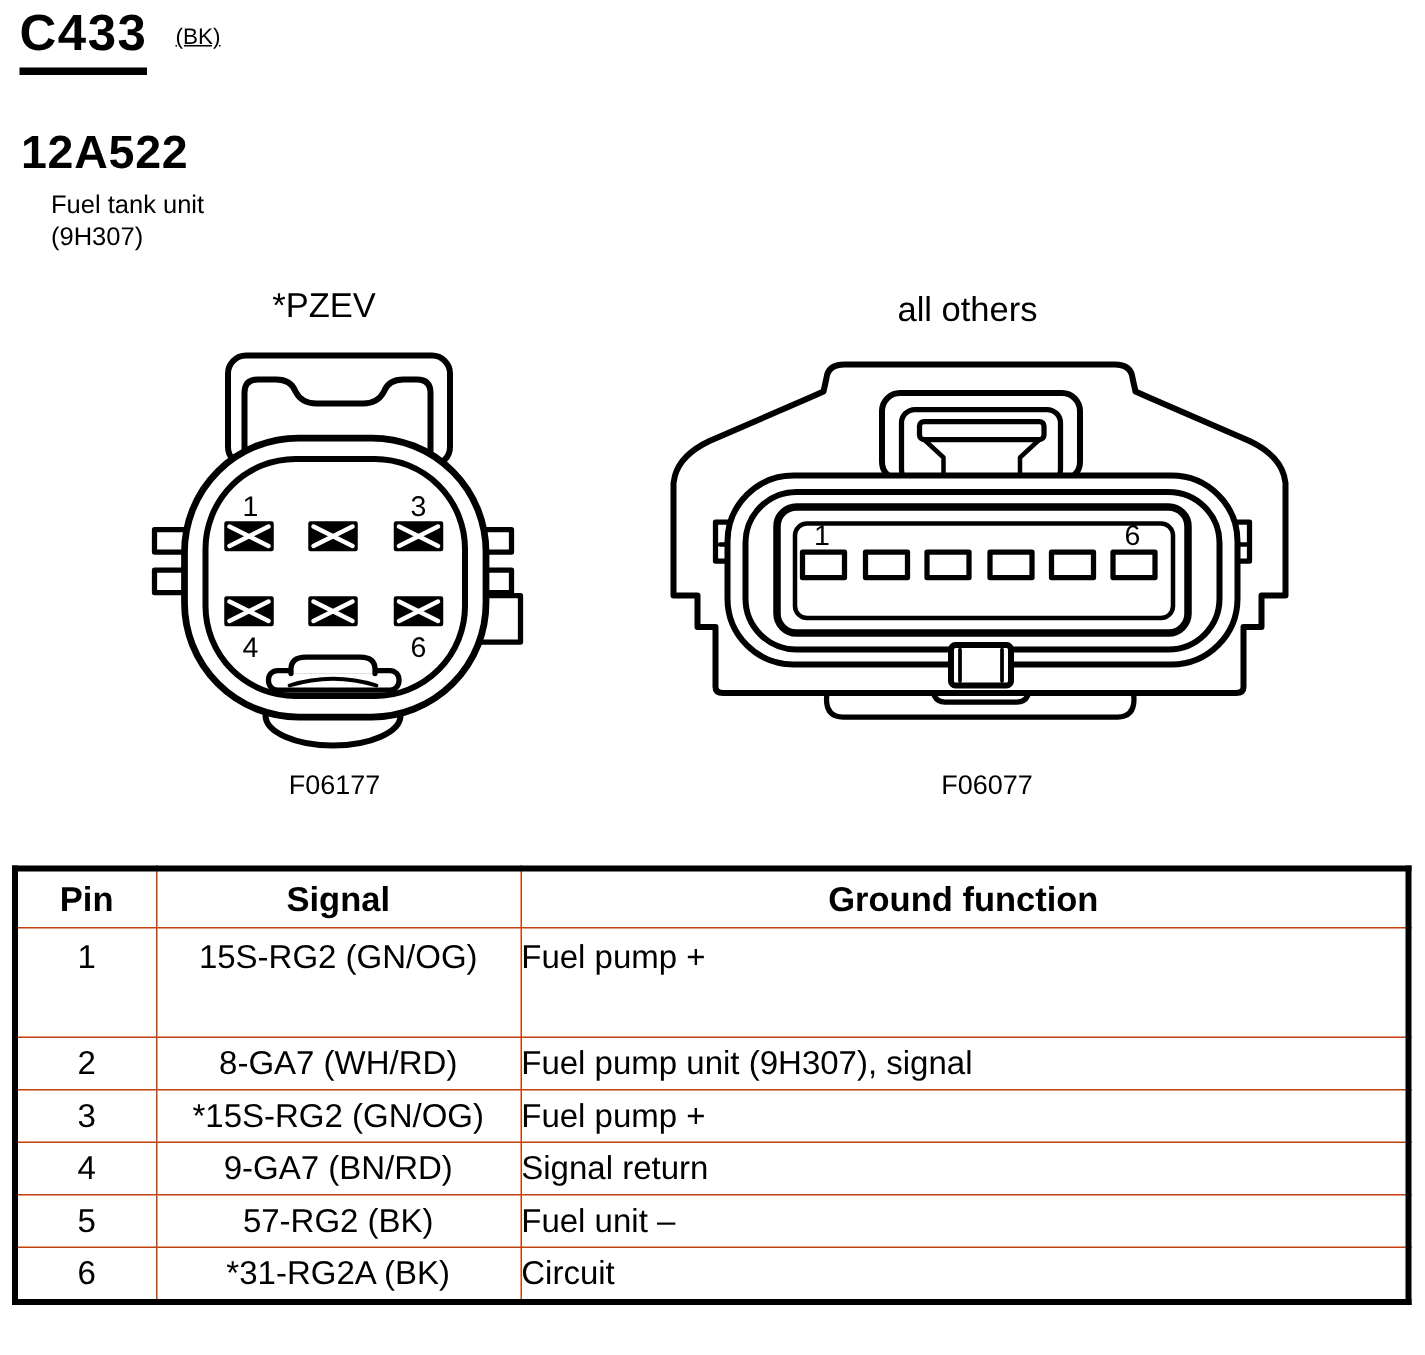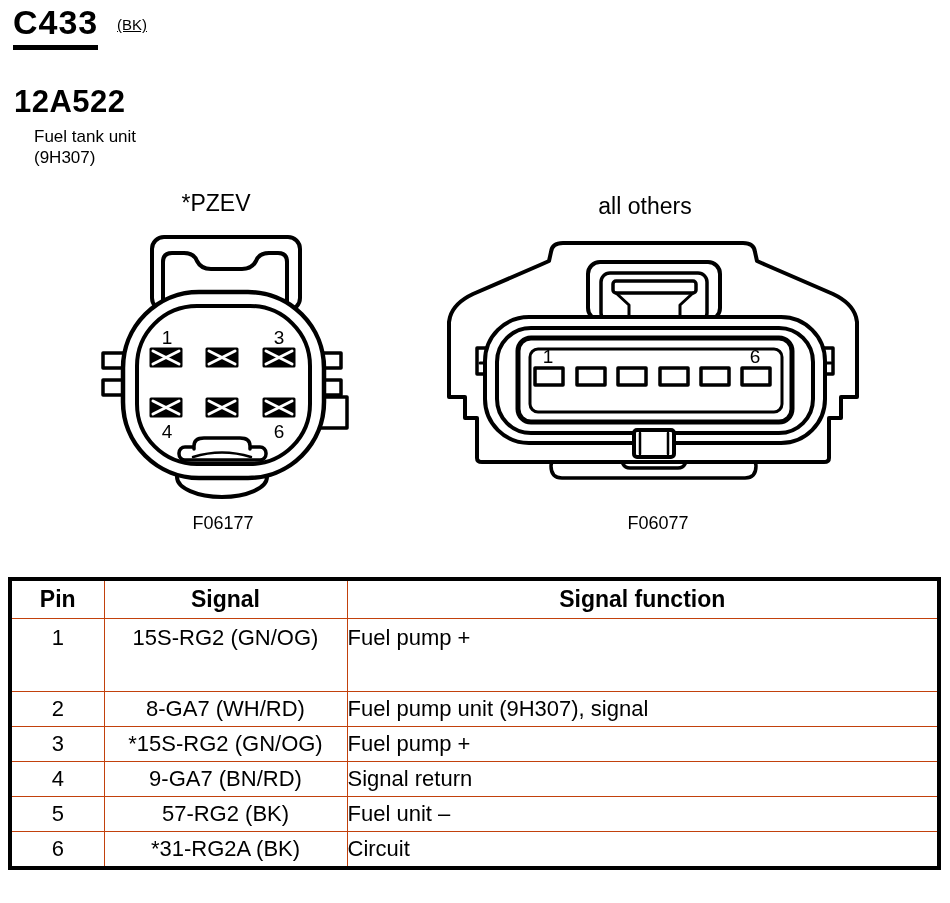--- a/index.html
+++ b/index.html
@@ -193,21 +193,21 @@
 <table class="pin-table">
   <colgroup>
       <col class="c-pin">
       <col class="c-circuit">
       <col class="c-func">
     </colgroup>
   <thead>
     <tr>
       <th>Pin</th>
       <th>Signal</th>
-      <th>Signal function</th>
+      <th>Ground function</th>
     </tr>
   </thead>
   <tbody>
     <tr class="row-tall">
       <td class="cell-pin">1</td>
       <td class="cell-circuit">15S-RG2 (GN/OG)</td>
       <td class="cell-func">Fuel pump +</td>
     </tr>
     <tr class="row-std">
       <td class="cell-pin">2</td>

